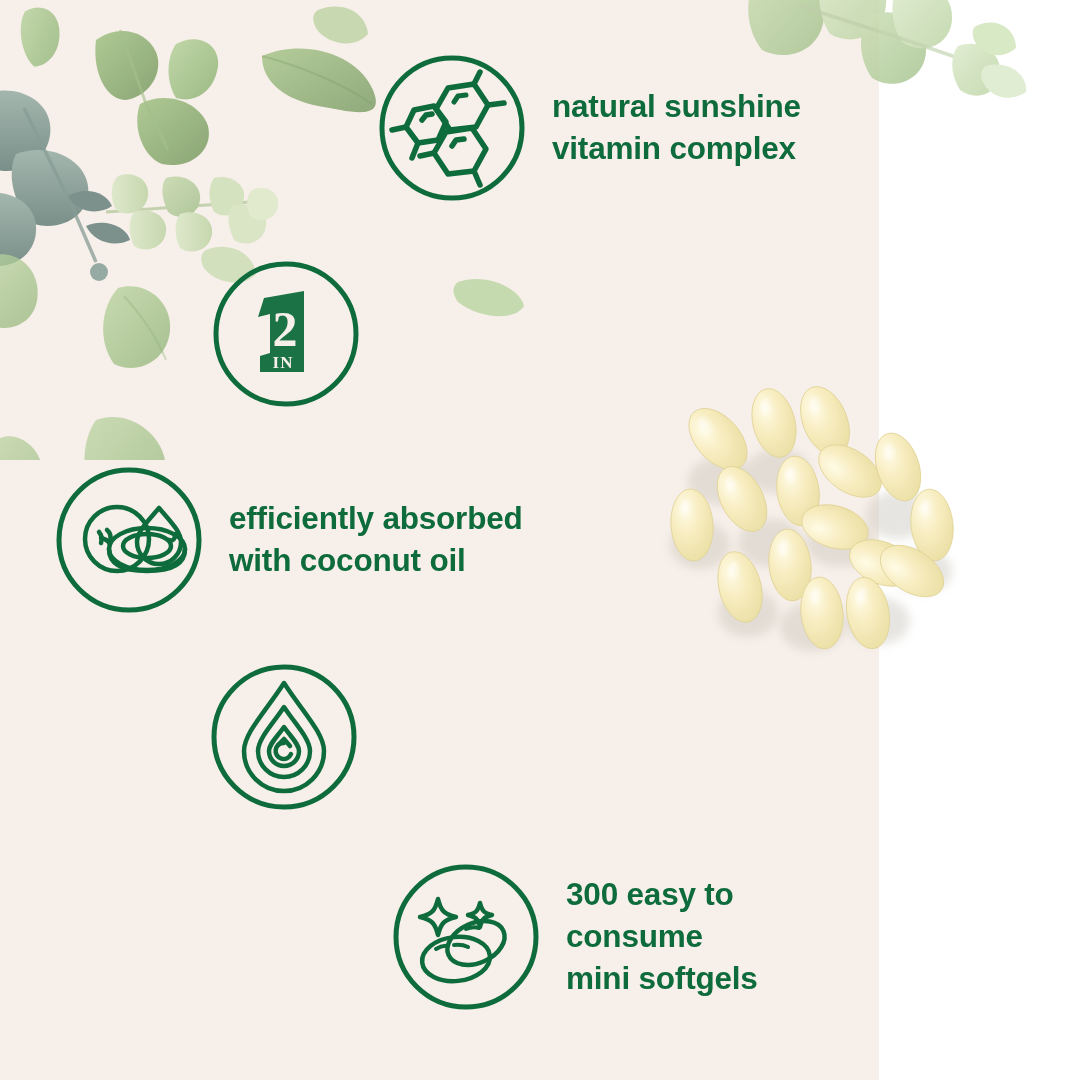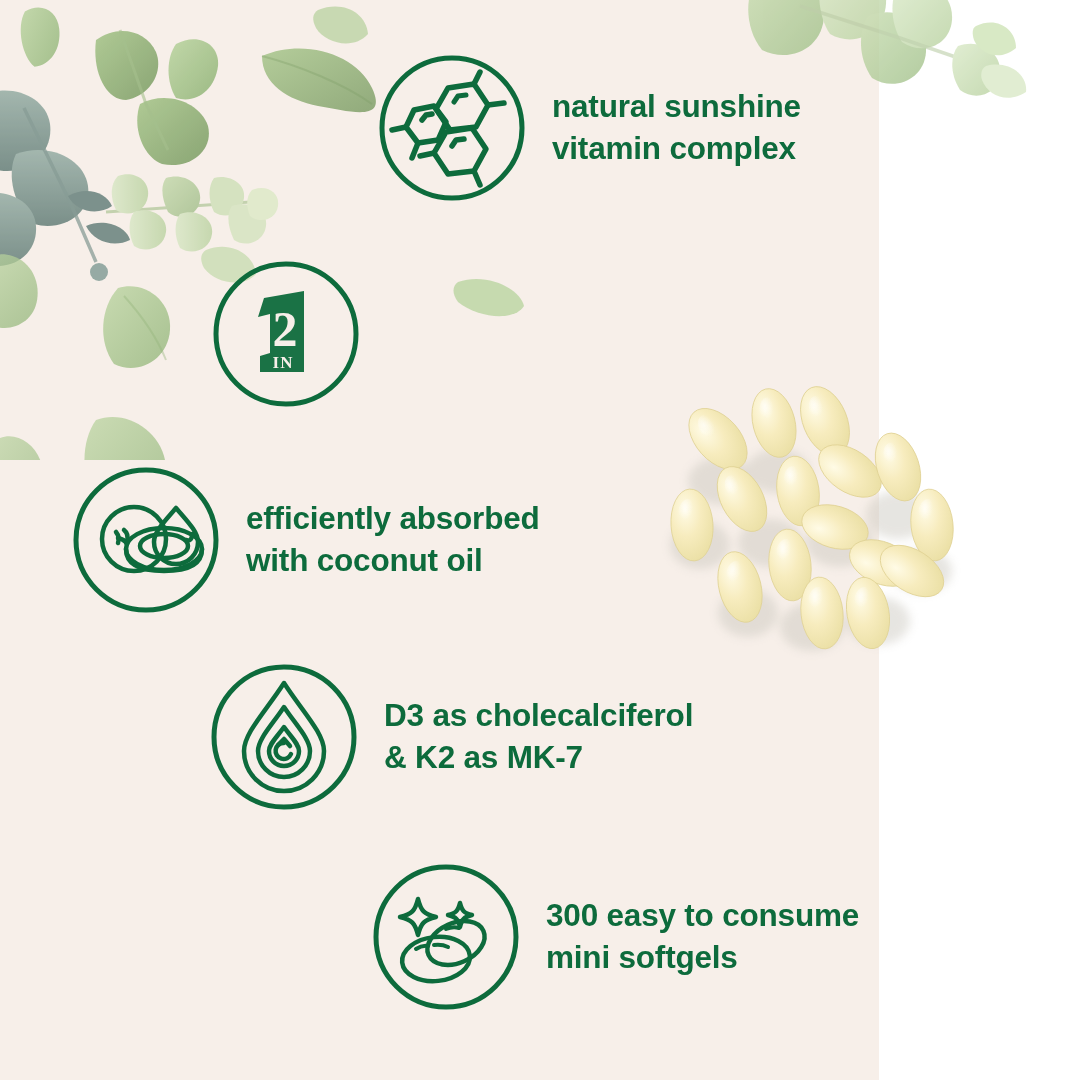--- a/index.html
+++ b/index.html
@@ -53,23 +53,23 @@
     font-size:31.5px;
     font-weight:bold;
     line-height:1.33;
     letter-spacing:-0.2px;
     white-space:pre-line;
   }
 
   
   #row-1 { left:378px; top:54px;  }
   #row-2 { left:212px; top:260px; }
-  #row-3 { left:72px;  top:466px;align-items:center; }
+  #row-3 { left:55px;  top:466px;align-items:center; }
   #row-4 { left:210px; top:663px; }
-  #row-5 { left:372px; top:863px; }
+  #row-5 { left:392px; top:863px; }
 </style>
 </head>
 <body>
 
 <div id="stage">
 
   <svg id="foliage" viewBox="0 0 620 460">
     <defs>
       <linearGradient id="lg1" x1="0" y1="0" x2="1" y2="1">
         <stop offset="0%" stop-color="#BCD5A2"></stop>
@@ -290,22 +290,20 @@
         <path d="M74 20 C92 48 114 70 114 88 a40 40 0 0 1 -80 0 C34 70 56 48 74 20 Z"></path>
 
         <path d="M74 44 C86 62 100 76 100 88 a26 26 0 0 1 -52 0 C48 76 62 62 74 44 Z"></path>
 
         <path d="M74 64 C81 74 89 81 89 88 a15 15 0 0 1 -30 0 C59 81 67 74 74 64 Z"></path>
 
         <path d="M74 80 a8 8 0 1 0 7 11"></path>
         <path d="M68 82 l6 -6 l6 7"></path>
       </svg>
     </div>
-    <div class="feature-text">D3 as cholecalciferol
-&amp; K2 as MK-7</div>
   </div>
 
   <div class="feature-row" id="row-5">
     <div class="icon-badge">
       <svg viewBox="0 0 148 148" fill="none" stroke="#0D6B3C" stroke-width="4.5" stroke-linecap="round" stroke-linejoin="round">
         <circle cx="74" cy="74" r="70" stroke-width="5"></circle>
 
         <path d="M46 36 C49 48 52 51 64 54 C52 57 49 60 46 72 C43 60 40 57 28 54 C40 51 43 48 46 36 Z"></path>
         <path d="M88 40 C90 48 92 50 100 52 C92 54 90 56 88 64 C86 56 84 54 76 52 C84 50 86 48 88 40 Z"></path>
 

